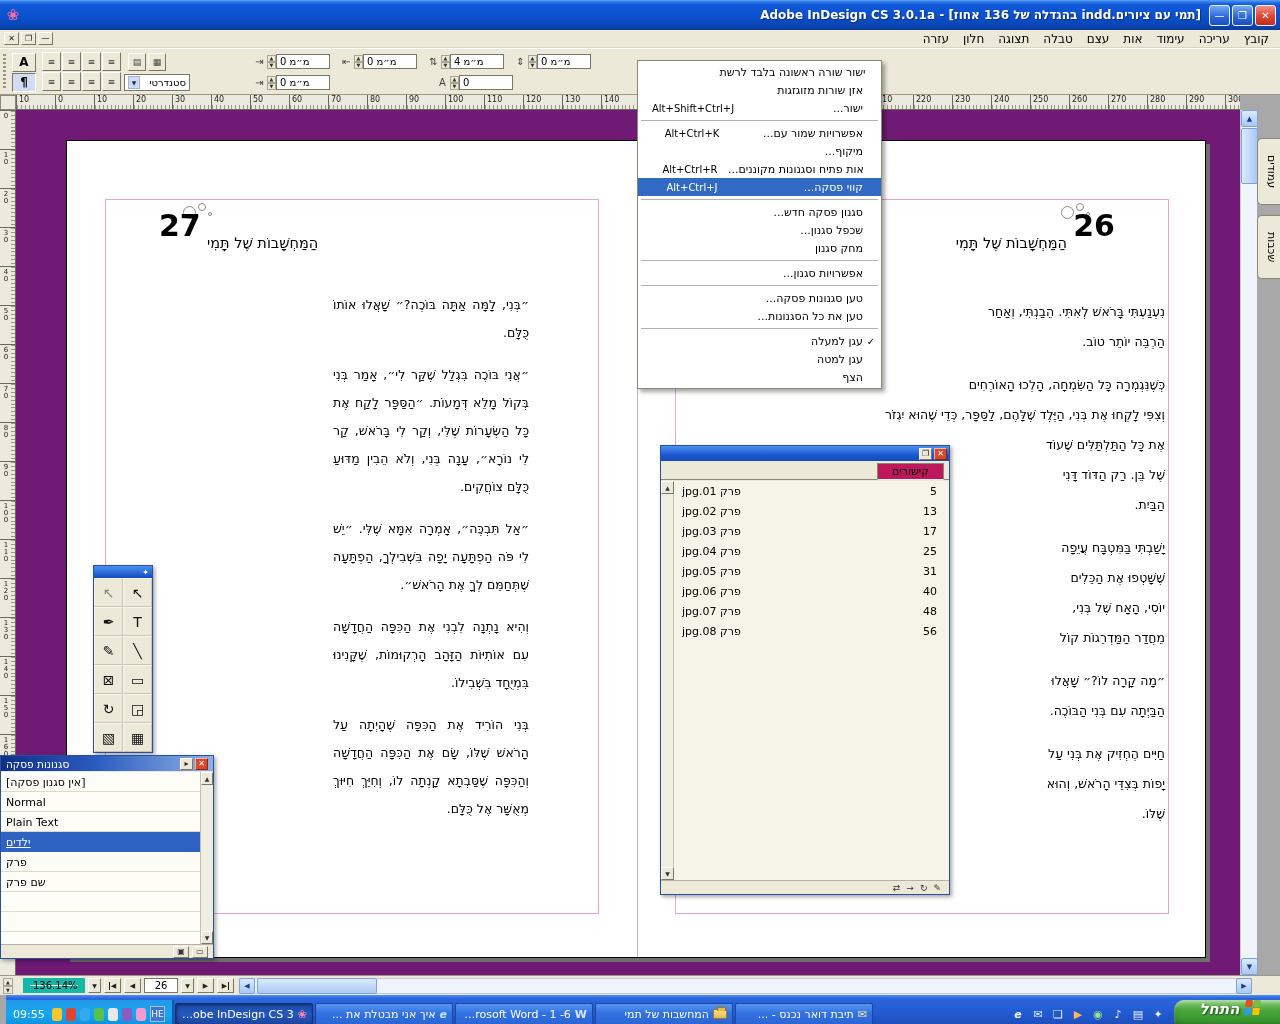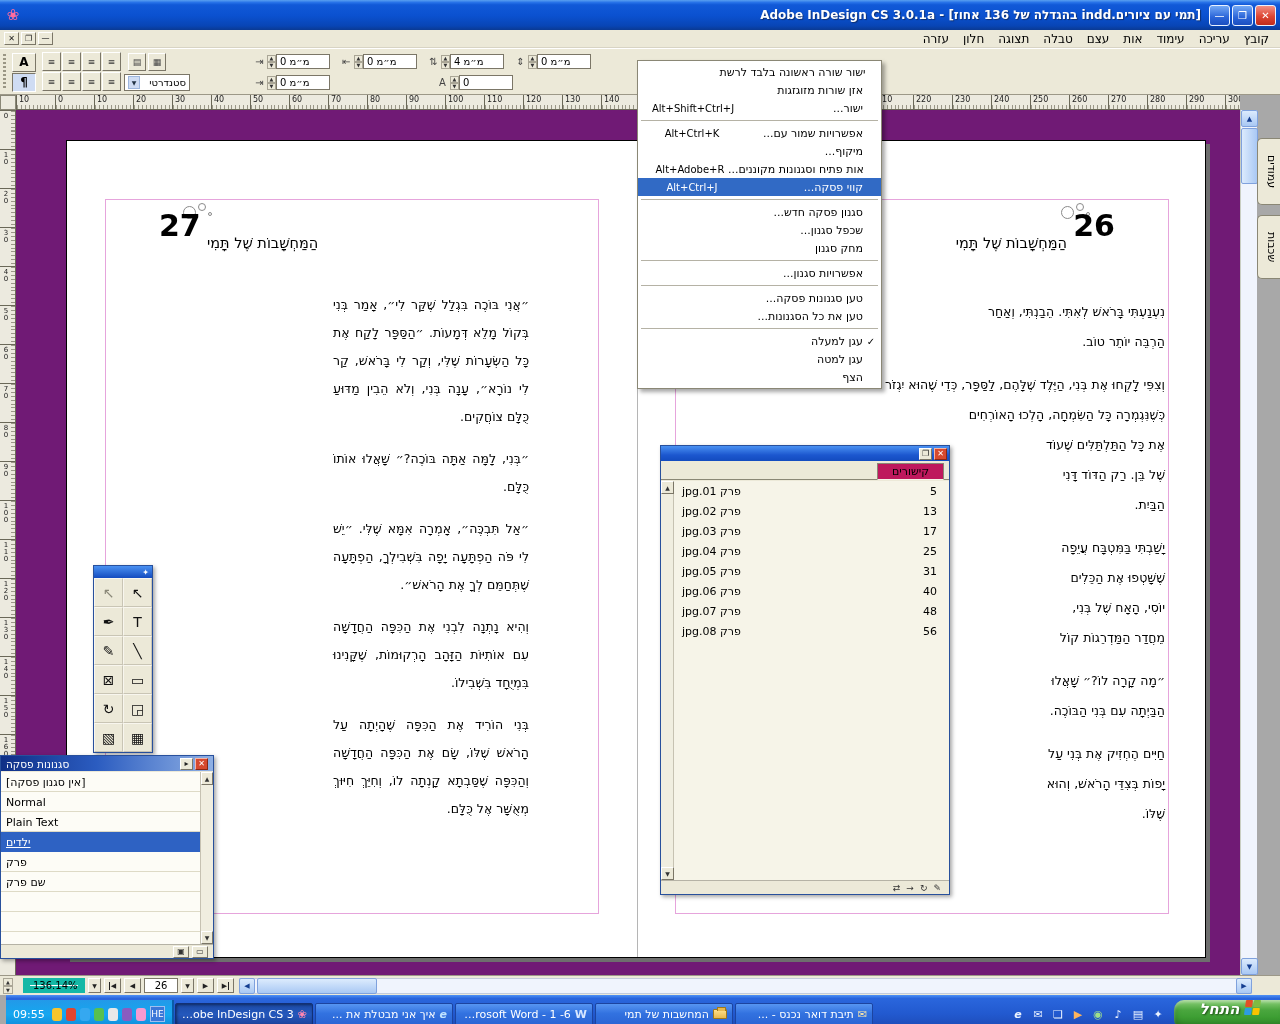--- a/index.html
+++ b/index.html
@@ -533,43 +533,43 @@
         <div class="margin-guides"></div>
         <div class="orn">
             <i class="c1"></i>
             <i class="c2"></i>
             <i class="c3"></i>
           </div>
         <div class="pg-num">27</div>
         <div class="pg-header">הַמַּחְשָׁבוֹת שֶׁל תָּמִי</div>
         <div class="body-left">
 
-        <div class="para">״אֲנִי בּוֹכֶה בִּגְלַל שֶׁקַּר לִי״, אָמַר בְּנִי בְּקוֹל מָלֵא דְּמָעוֹת. ״הַסַּפָּר לָקַח אֶת כָּל הַשְּׂעָרוֹת שֶׁלִּי, וְקַר לִי בָּרֹאשׁ, קַר לִי נוֹרָא״, עָנָה בְּנִי, וְלֹא הֵבִין מַדּוּעַ כֻּלָּם צוֹחֲקִים.</div>
-            <div class="para">״בְּנִי, לָמָּה אַתָּה בּוֹכֶה?״ שָׁאֲלוּ אוֹתוֹ כֻּלָּם.</div>
+        <div class="para">״בְּנִי, לָמָּה אַתָּה בּוֹכֶה?״ שָׁאֲלוּ אוֹתוֹ כֻּלָּם.</div>
+            <div class="para">״אֲנִי בּוֹכֶה בִּגְלַל שֶׁקַּר לִי״, אָמַר בְּנִי בְּקוֹל מָלֵא דְּמָעוֹת. ״הַסַּפָּר לָקַח אֶת כָּל הַשְּׂעָרוֹת שֶׁלִּי, וְקַר לִי בָּרֹאשׁ, קַר לִי נוֹרָא״, עָנָה בְּנִי, וְלֹא הֵבִין מַדּוּעַ כֻּלָּם צוֹחֲקִים.</div>
             <div class="para">״אַל תִּבְכֶּה״, אָמְרָה אִמָּא שֶׁלִּי. ״יֵשׁ לִי פֹּה הַפְתָּעָה יָפָה בִּשְׁבִילְךָ, הַפְתָּעָה שֶׁתְּחַמֵּם לְךָ אֶת הָרֹאשׁ״.</div>
             <div class="para">וְהִיא נָתְנָה לִבְנִי אֶת הַכִּפָּה הַחֲדָשָׁה עִם אוֹתִיּוֹת הַזָּהָב הָרְקוּמוֹת, שֶׁקָּנִינוּ בִּמְיֻחָד בִּשְׁבִילוֹ.</div>
             <div class="para">בְּנִי הוֹרִיד אֶת הַכִּפָּה שֶׁהָיְתָה עַל הָרֹאשׁ שֶׁלּוֹ, שָׂם אֶת הַכִּפָּה הַחֲדָשָׁה וְהַכִּפָּה שֶׁסַּבְתָא קָנְתָה לוֹ, וְחִיֵּךְ חִיּוּךְ מְאֻשָּׁר אֶל כֻּלָּם.</div>
           </div>
       </div>
 
       <div class="page right-page">
         <div class="margin-guides"></div>
         <div class="orn">
             <i class="c1"></i>
             <i class="c2"></i>
             <i class="c3"></i>
           </div>
         <div class="pg-num">26</div>
         <div class="pg-header">הַמַּחְשָׁבוֹת שֶׁל תָּמִי</div>
         <div class="right-body">
 
         <div class="line">נִעְנַעְתִּי בָּרֹאשׁ לְאִתִּי. הֵבַנְתִּי, וְאַחַר</div>
             <div class="line para_end">הַרְבֵּה יוֹתֵר טוֹב.</div>
+            <div class="line">כְּשֶׁנִּגְמְרָה כָּל הַשִּׂמְחָה, הָלְכוּ הָאוֹרְחִים</div>
             <div class="line">וְצִפִּי לָקְחוּ אֶת בְּנִי, הַיֶּלֶד שֶׁלָּהֶם, לַסַּפָּר, כְּדֵי שֶׁהוּא יִגְזֹר</div>
-            <div class="line">כְּשֶׁנִּגְמְרָה כָּל הַשִּׂמְחָה, הָלְכוּ הָאוֹרְחִים</div>
             <div class="line">אֶת כָּל הַתַּלְתַּלִּים שֶׁעוֹד</div>
             <div class="line">שֶׁל בֵּן. רַק הַדּוֹד דָּנִי</div>
             <div class="line para_end">הַבַּיִת.</div>
             <div class="line">יָשַׁבְתִּי בַּמִּטְבָּח עֲיֵפָה</div>
             <div class="line">שֶׁשָּׁטְפוּ אֶת הַכֵּלִים</div>
             <div class="line">יוֹסִי, הָאָח שֶׁל בְּנִי,</div>
             <div class="line para_end">מֵחֲדַר הַמַּדְרֵגוֹת קוֹל</div>
             <div class="line">״מָה קָרָה לוֹ?״ שָׁאֲלוּ</div>
             <div class="line para_end">הַבַּיְתָה עִם בְּנִי הַבּוֹכֶה.</div>
             <div class="line">חַיִּים הֶחְזִיק אֶת בְּנִי עַל</div>
@@ -734,21 +734,21 @@
         <span class="mi-check"></span>
       </div>
 
       <div class="menu-item">
         <span class="mi-shortcut"></span>
         <span class="mi-label">מיקוף...</span>
         <span class="mi-check"></span>
       </div>
 
       <div class="menu-item">
-        <span class="mi-shortcut">Alt+Adobe+R</span>
+        <span class="mi-shortcut">Alt+Ctrl+R</span>
         <span class="mi-label">אות פתיח וסגנונות מקוננים...</span>
         <span class="mi-check"></span>
       </div>
 
       <div class="menu-item highlighted">
         <span class="mi-shortcut">Alt+Ctrl+J</span>
         <span class="mi-label">קווי פסקה...</span>
         <span class="mi-check"></span>
       </div>
 

